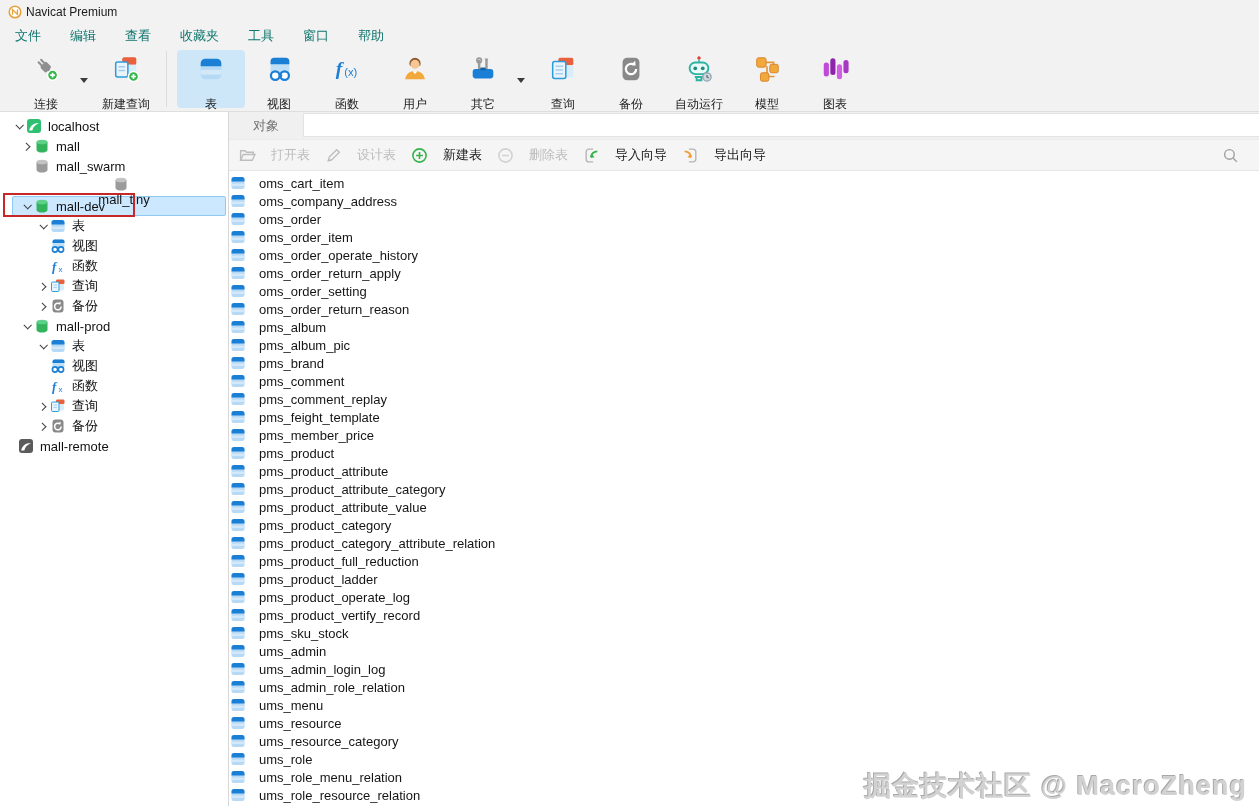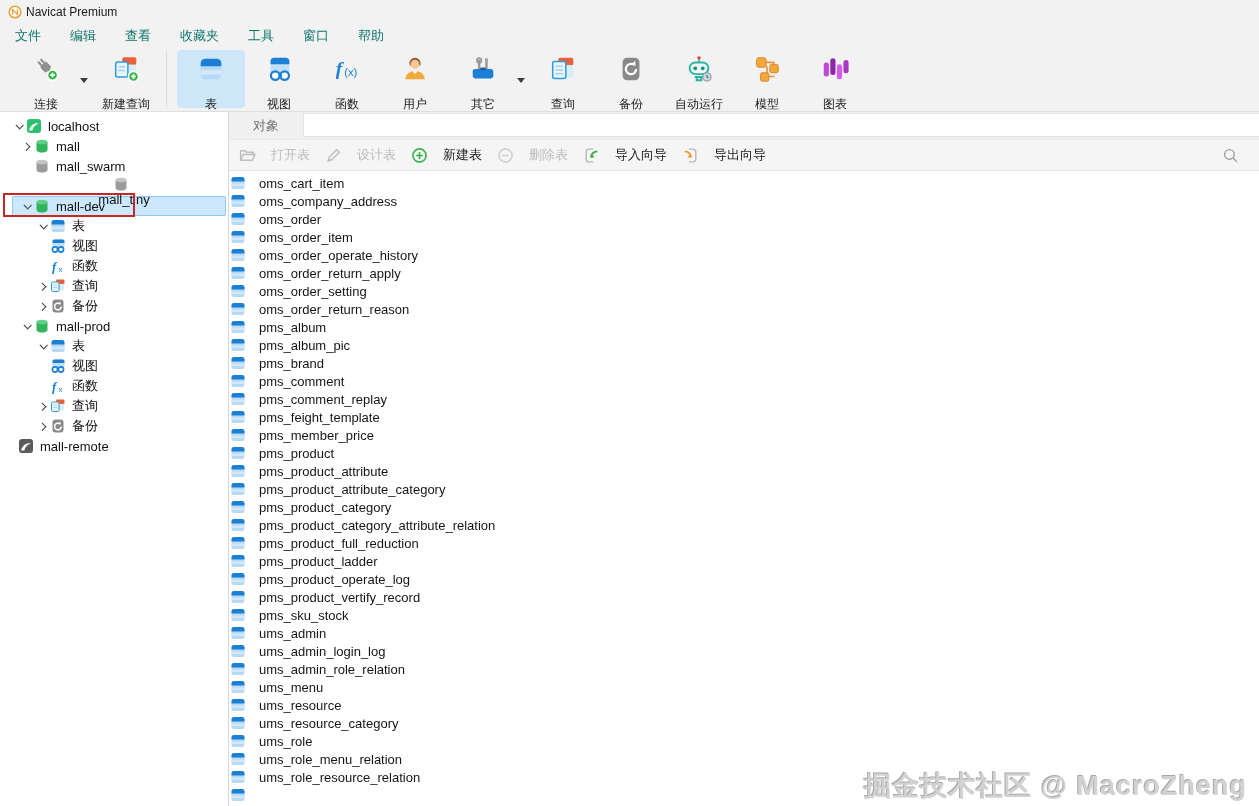--- a/index.html
+++ b/index.html
@@ -702,20 +702,30 @@
             <span>pms_product_attribute_category</span>
           </div>
           <div class="lrow">
             <span class="ic16">
               <svg viewBox="0 0 16 16">
                 <rect x="1.5" y="2" width="13" height="12" rx="2.5" fill="#b6daf5"></rect>
                 <path d="M1.5 6.5V4.5a2.5 2.5 0 012.5-2.5h8a2.5 2.5 0 012.5 2.5v2z" fill="#1b7fd6"></path>
                 <rect x="1.5" y="8.6" width="13" height="2.4" fill="#d3e9fa"></rect>
               </svg>
             </span>
+            <span>pms_product_attribute_value</span>
+          </div>
+          <div class="lrow">
+            <span class="ic16">
+              <svg viewBox="0 0 16 16">
+                <rect x="1.5" y="2" width="13" height="12" rx="2.5" fill="#b6daf5"></rect>
+                <path d="M1.5 6.5V4.5a2.5 2.5 0 012.5-2.5h8a2.5 2.5 0 012.5 2.5v2z" fill="#1b7fd6"></path>
+                <rect x="1.5" y="8.6" width="13" height="2.4" fill="#d3e9fa"></rect>
+              </svg>
+            </span>
             <span>pms_product_category</span>
           </div>
           <div class="lrow">
             <span class="ic16">
               <svg viewBox="0 0 16 16">
                 <rect x="1.5" y="2" width="13" height="12" rx="2.5" fill="#b6daf5"></rect>
                 <path d="M1.5 6.5V4.5a2.5 2.5 0 012.5-2.5h8a2.5 2.5 0 012.5 2.5v2z" fill="#1b7fd6"></path>
                 <rect x="1.5" y="8.6" width="13" height="2.4" fill="#d3e9fa"></rect>
               </svg>
             </span>

